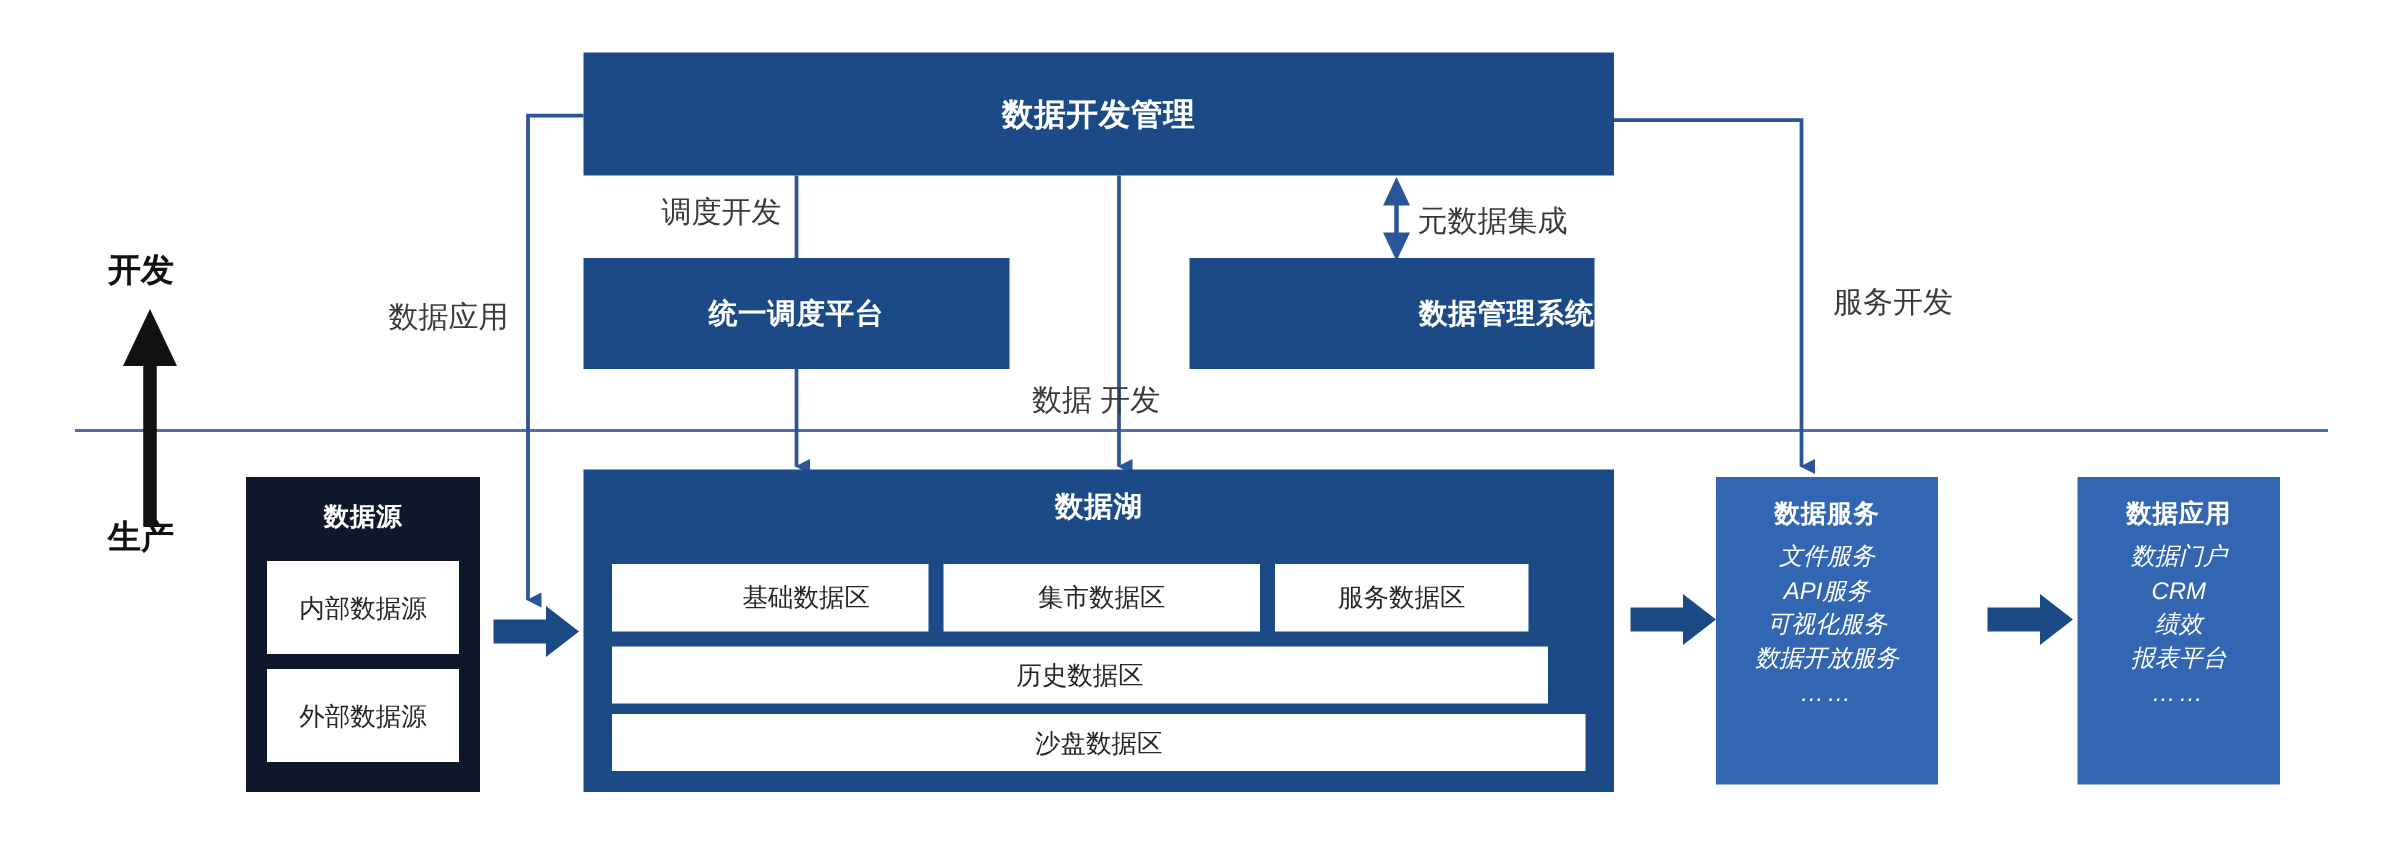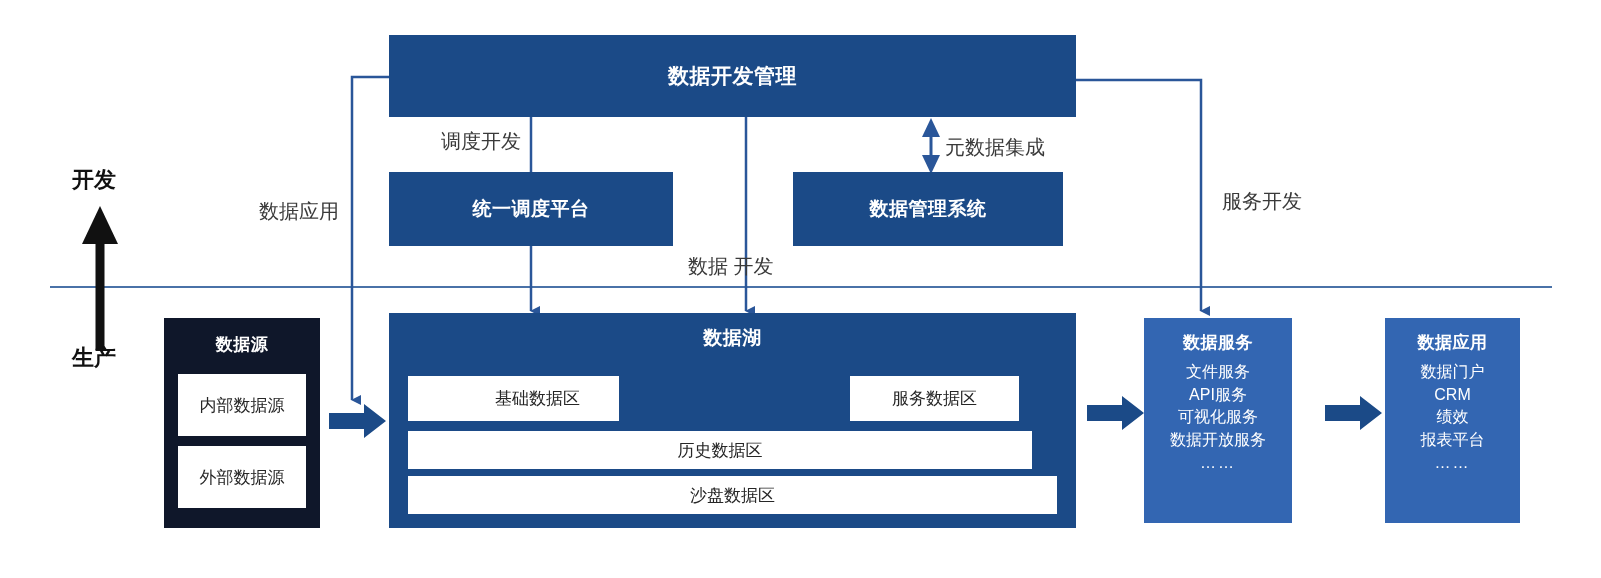--- a/index.html
+++ b/index.html
@@ -54,20 +54,21 @@
     font-size: 17px;
     box-sizing: border-box;
     white-space: nowrap;
   }
   .sub-line {
     color: #ffffff;
     font-size: 16px;
     line-height: 1.42;
     white-space: nowrap;
     text-align: center;
+    font-style: italic;
   }
   .flow-label {
     position: absolute;
     color: #3a3a3a;
     font-size: 20px;
     white-space: nowrap;
   }
   .axis-label {
     position: absolute;
     color: #111111;
@@ -131,21 +132,21 @@
   <div class="axis-label" style="left:72px; top:343px;">生产</div>
 
   <div class="box box-dark" style="left:389px; top:35px; width:687px; height:82px; justify-content:center;">
     <div class="box-title box-title-lg">数据开发管理</div>
   </div>
 
   <div class="box box-dark" style="left:389px; top:172px; width:284px; height:74px; justify-content:center;">
     <div class="box-title box-title-md">统一调度平台</div>
   </div>
 
-  <div class="box box-dark" style="left:793px; top:172px; width:270px; height:74px; justify-content:center;">
+  <div class="box box-dark" style="left:793px; top:172px; width:270px; height:74px; justify-content:center;align-items:flex-end;">
     <div class="box-title box-title-md">数据管理系统</div>
   </div>
 
   <div class="flow-label" style="left:441px; top:128px;">调度开发</div>
   <div class="flow-label" style="left:259px; top:198px;">数据应用</div>
   <div class="flow-label" style="left:945px; top:134px;">元数据集成</div>
   <div class="flow-label" style="left:1222px; top:188px;">服务开发</div>
   <div class="flow-label" style="left:688px; top:253px;">数据 开发</div>
 
   <div class="box box-gray" style="left:164px; top:318px; width:156px; height:210px;">
@@ -156,20 +157,23 @@
     <div class="inner-white" style="position:absolute; left:14px; top:128px; width:128px; height:62px;">
       <span>外部数据源</span>
     </div>
   </div>
 
   <div class="box box-dark" style="left:389px; top:313px; width:687px; height:215px;">
     <div class="box-title box-title-md" style="margin-top:12px;">数据湖</div>
 
     <div class="inner-white" style="position:absolute; left:19px; top:63px; width:211px; height:45px;padding-left:48px;">
       <span>基础数据区</span>
+    </div>
+    <div class="inner-white" style="position:absolute; left:240px; top:63px; width:211px; height:45px;">
+      <span>集市数据区</span>
     </div>
     <div class="inner-white" style="position:absolute; left:461px; top:63px; width:169px; height:45px;">
       <span>服务数据区</span>
     </div>
 
     <div class="inner-white" style="position:absolute; left:19px; top:118px; width:624px; height:38px;">
       <span>历史数据区</span>
     </div>
     <div class="inner-white" style="position:absolute; left:19px; top:163px; width:649px; height:38px;">
       <span>沙盘数据区</span>

